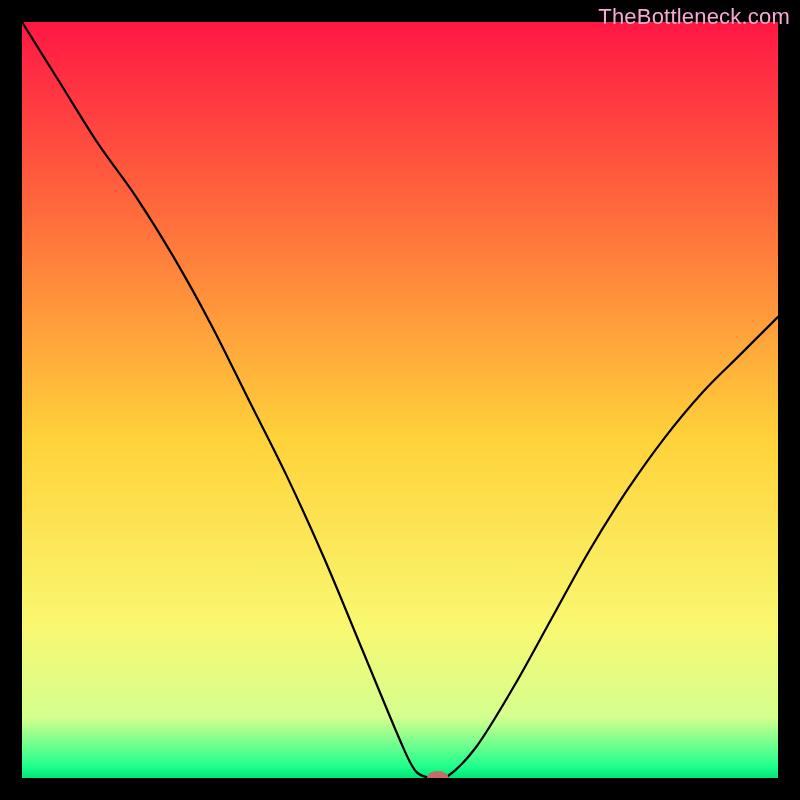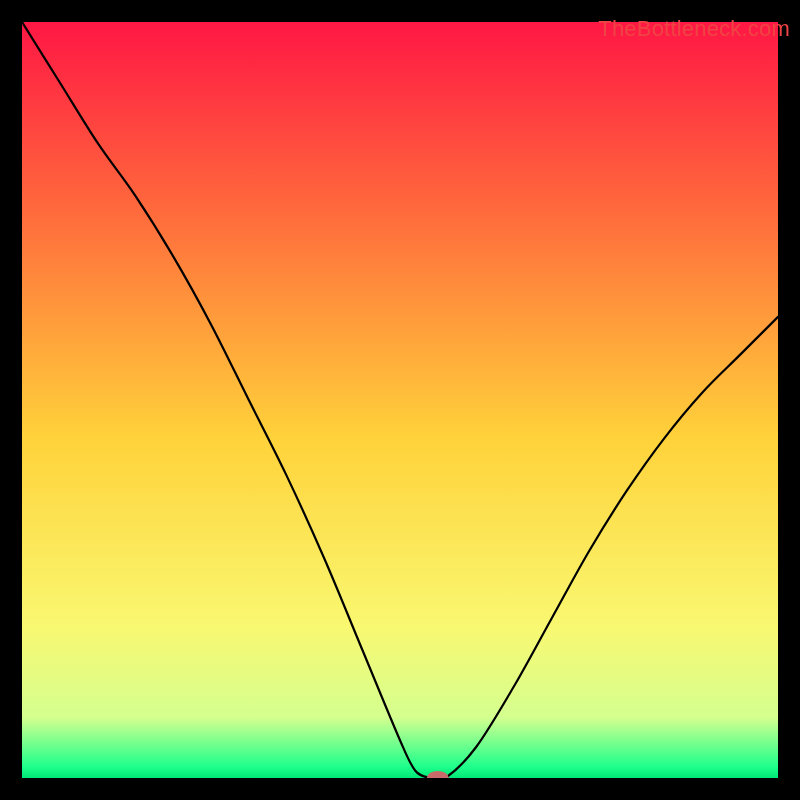--- a/index.html
+++ b/index.html
@@ -26,26 +26,25 @@
   }
   .plot svg {
     display: block;
     width: 756px;
     height: 756px;
   }
   .watermark {
     position: absolute;
     top: 4px;
     right: 10px;
-    color: #ef4444;
+    color: #f9a8d4;
     font-size: 22px;
     font-weight: 500;
     letter-spacing: 0.2px;
     user-select: none;
-    margin-top: 12px;
   }
 </style>
 </head>
 <body>
 
 <div class="frame">
 
   <div class="plot">
     <svg viewBox="0 0 756 756">
       <defs>

